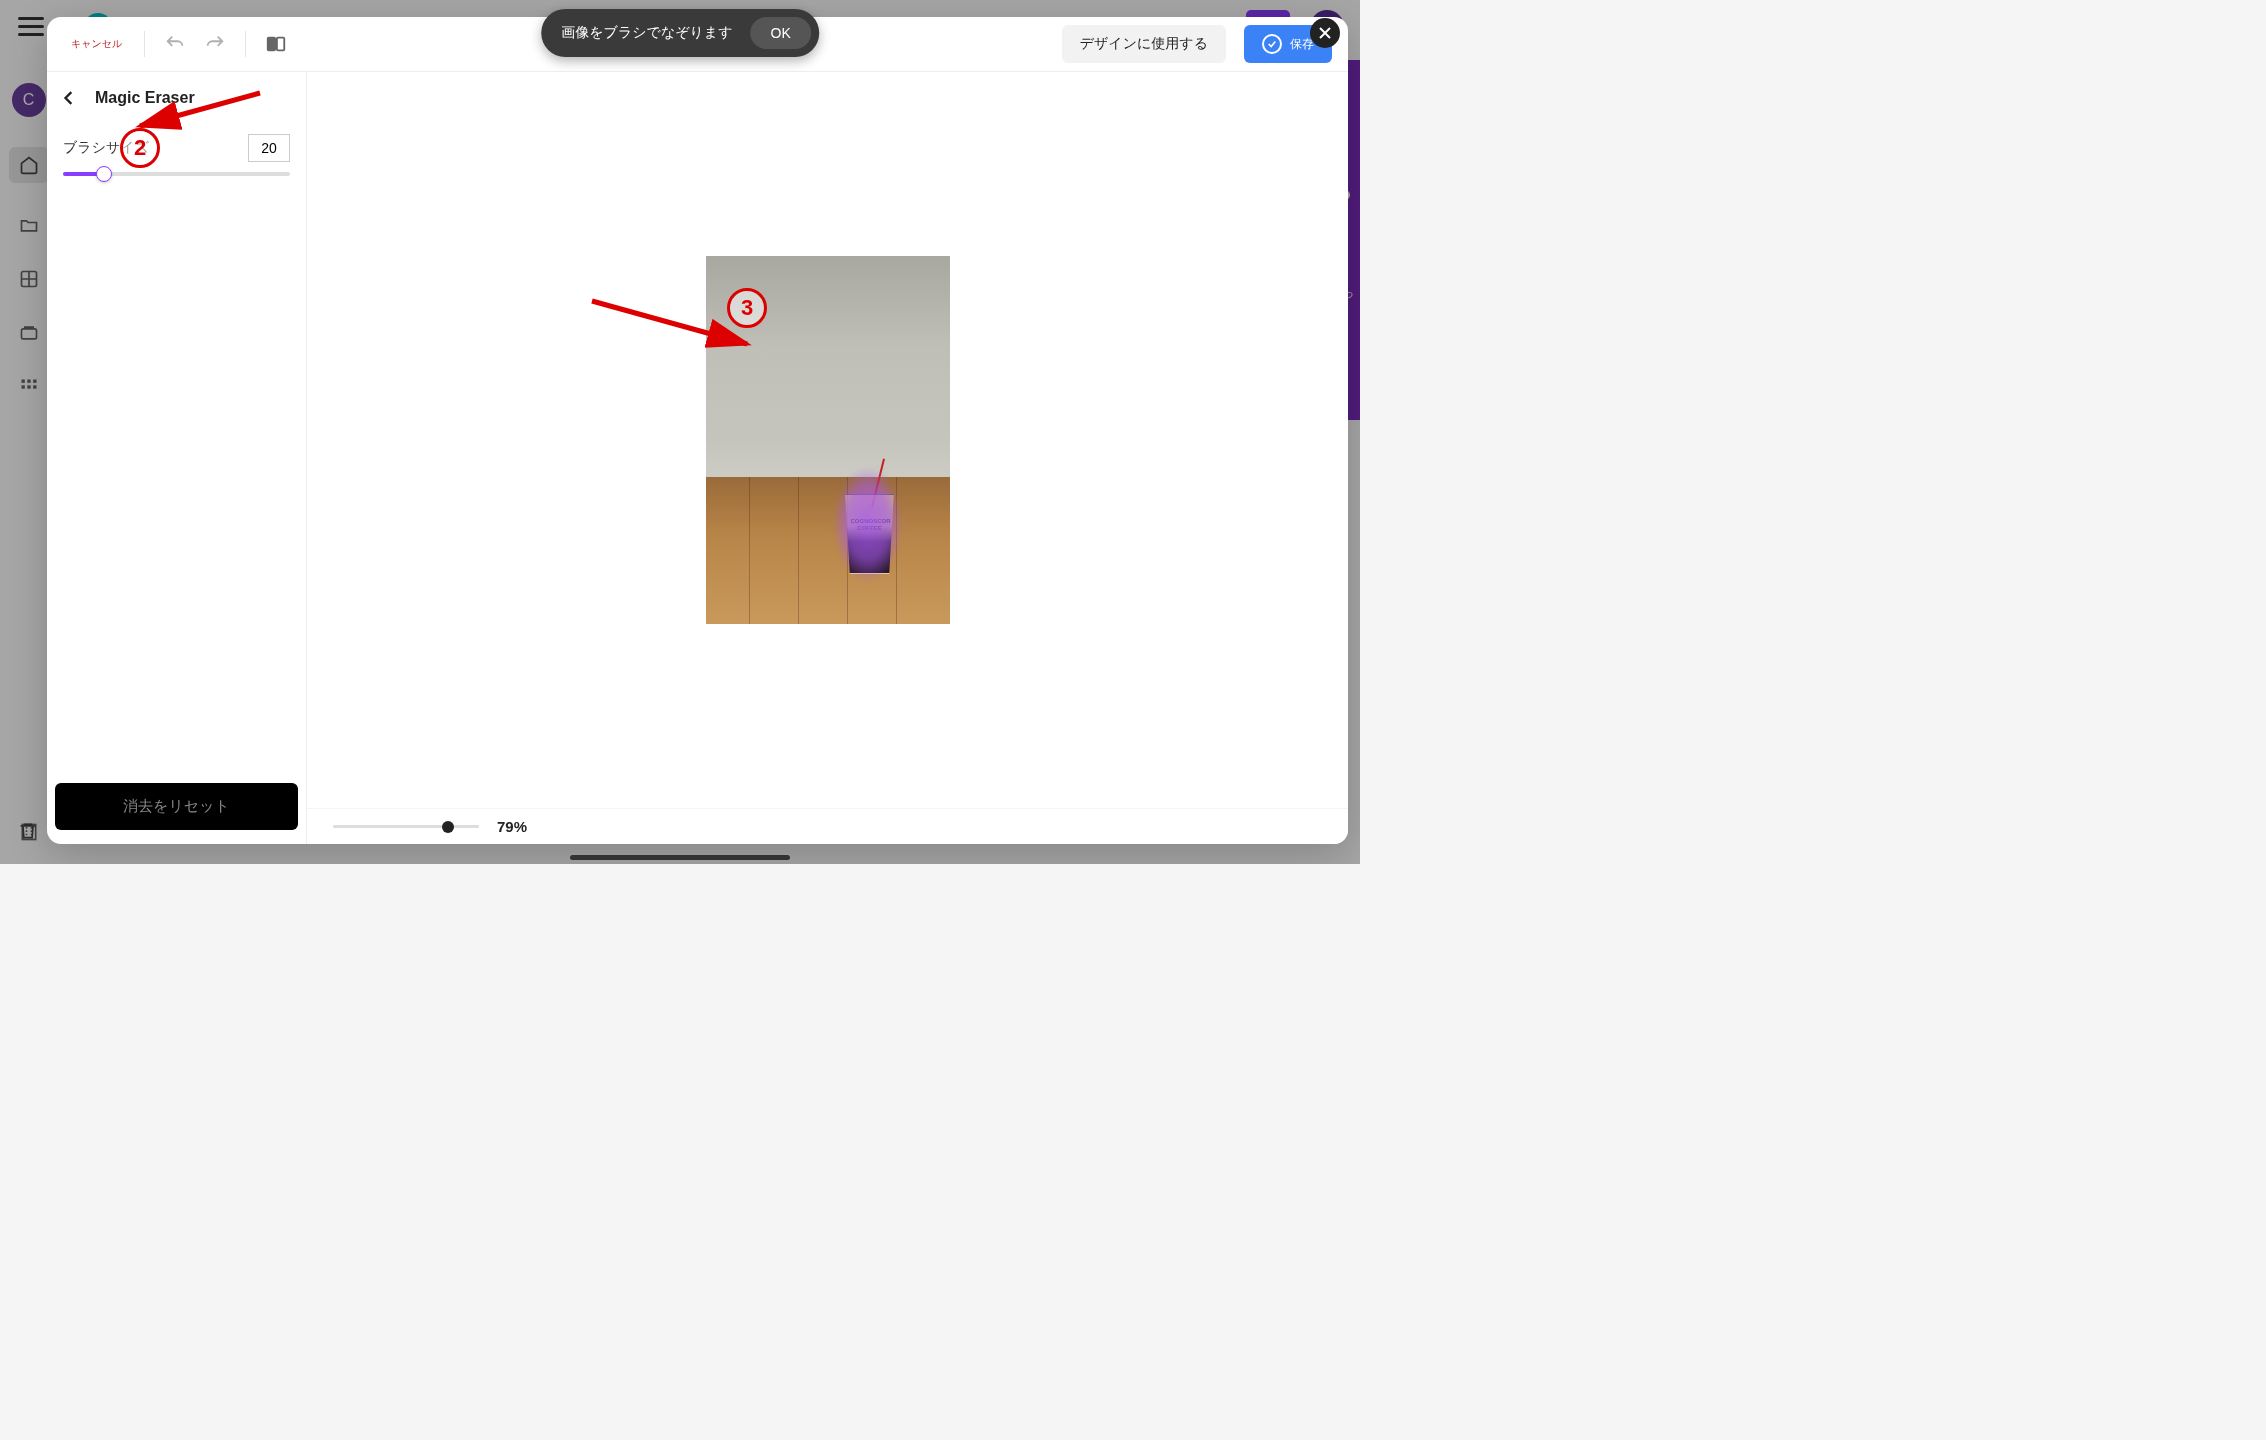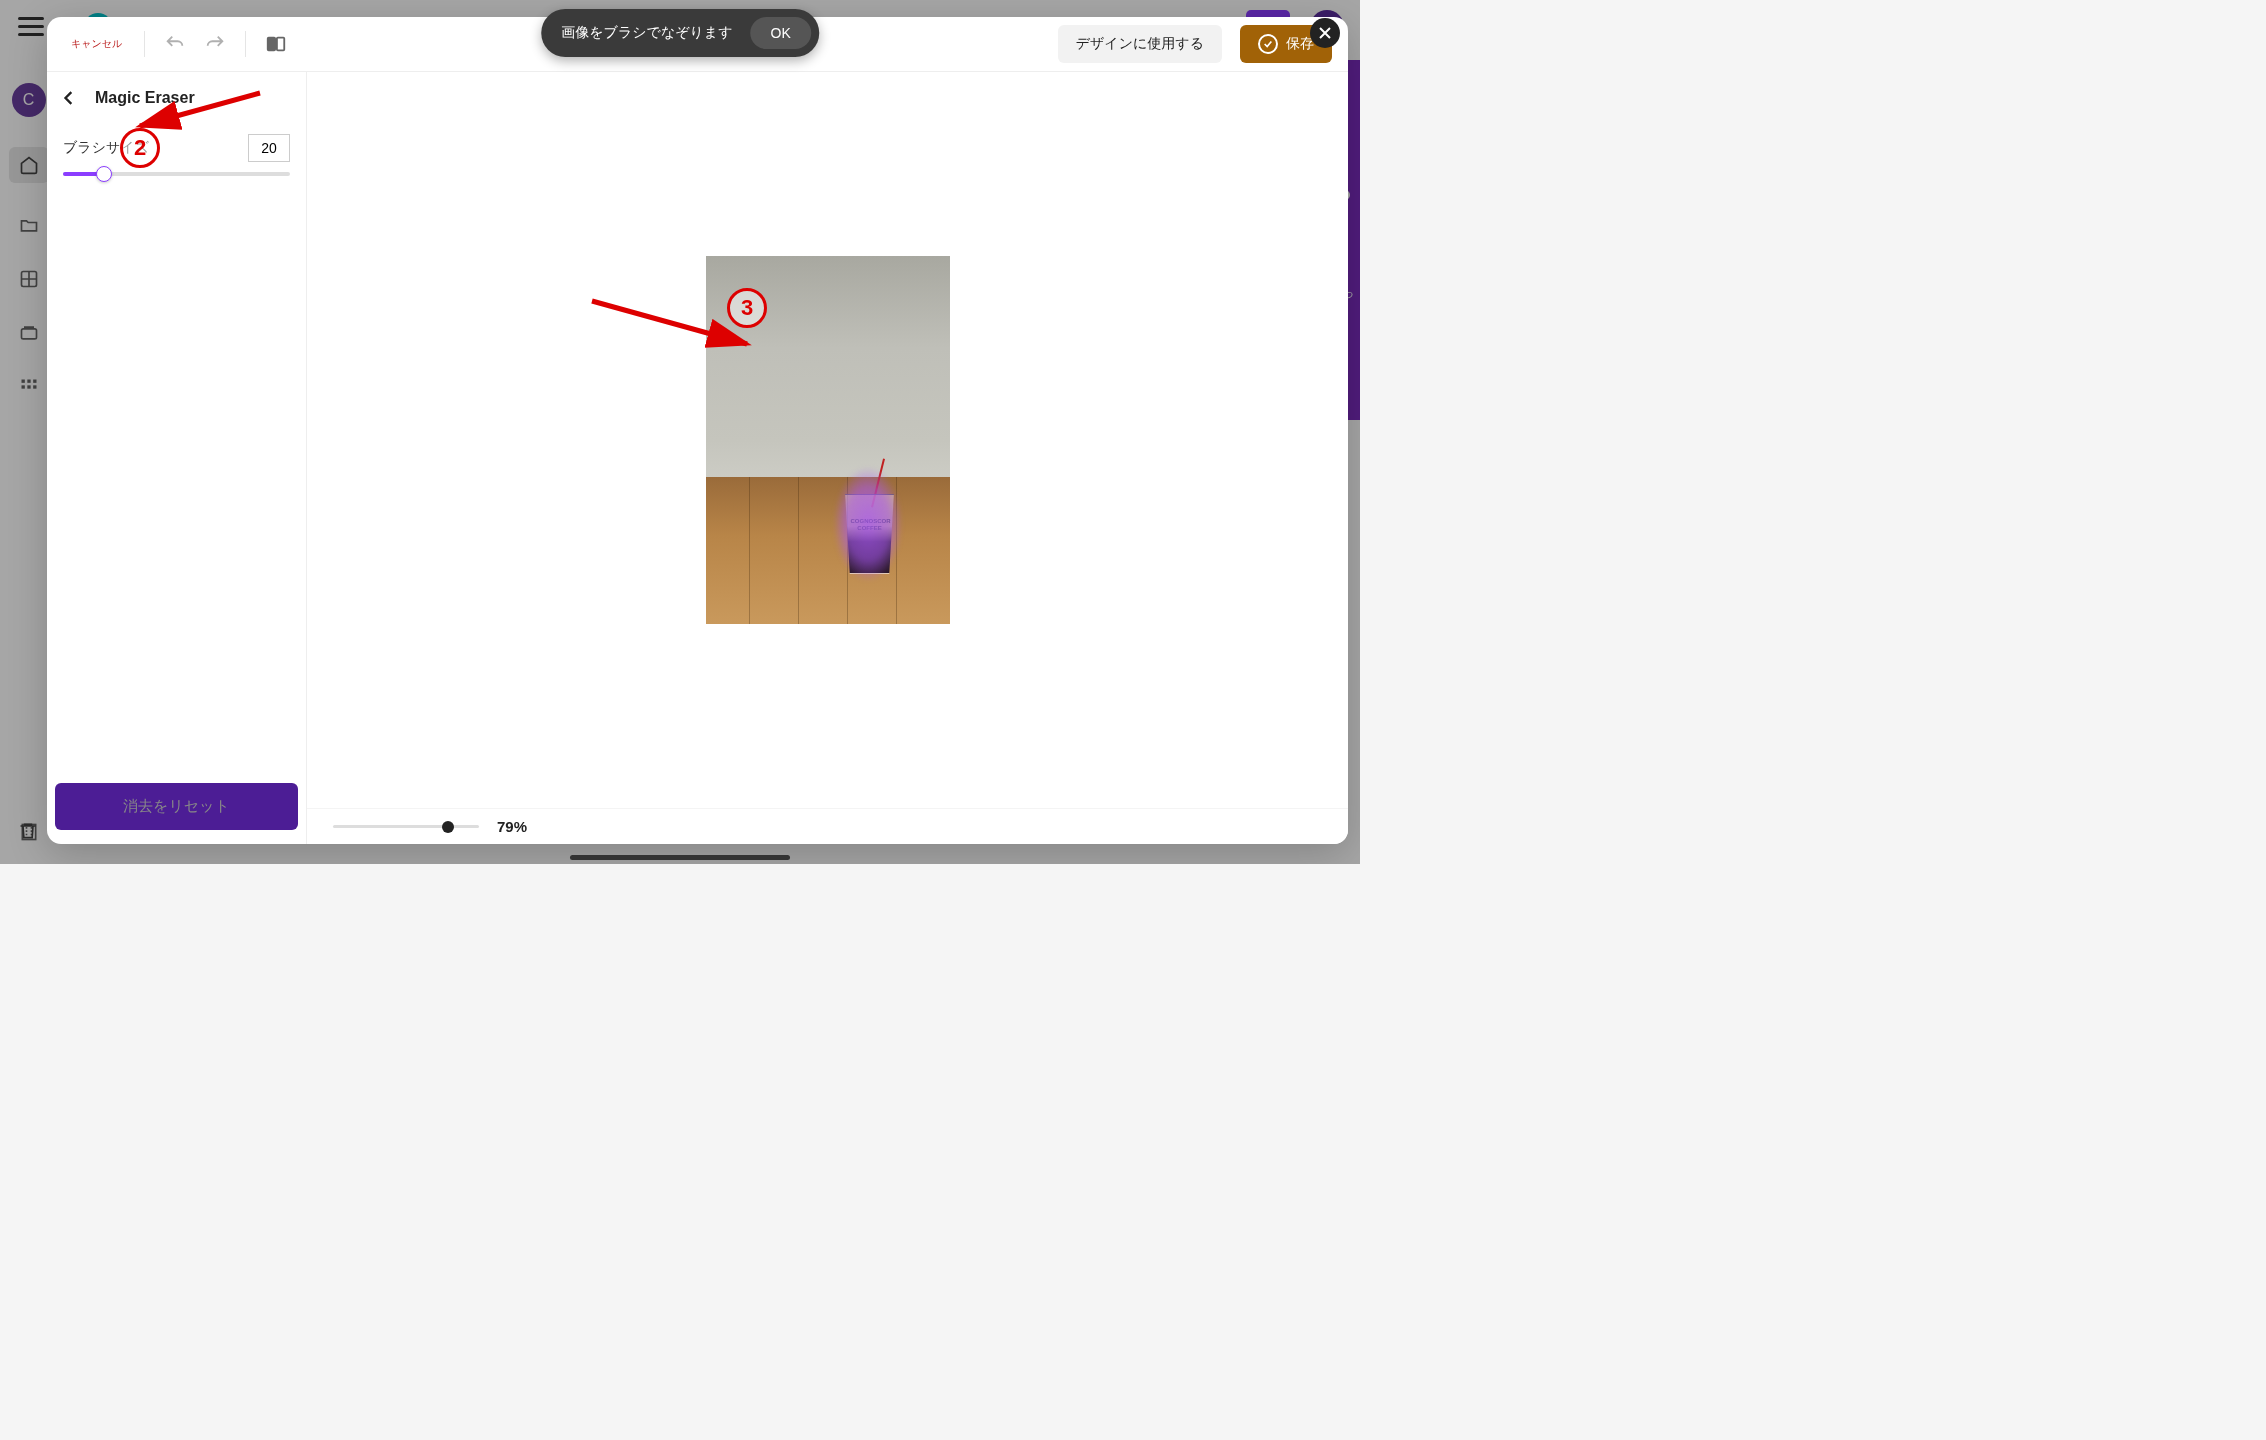--- a/index.html
+++ b/index.html
@@ -37,39 +37,39 @@
     .modal { position: absolute; left: 47px; top: 17px; right: 12px; bottom: 20px; background: #fff; border-radius: 14px; overflow: hidden; display: flex; flex-direction: column; box-shadow: 0 10px 40px rgba(0,0,0,0.2); }
     
     .modal-header { height: 55px; display: flex; align-items: center; padding: 0 16px; border-bottom: 1px solid #eee; gap: 8px; }
     .cancel-btn { font-size: 10px; color: #b91c1c; padding: 6px 8px; font-weight: 500; }
     .hdr-divider { width: 1px; height: 26px; background: #e5e5e5; margin: 0 6px; }
     .hdr-icon-btn { width: 32px; height: 32px; display: flex; align-items: center; justify-content: center; color: #b0b0b0; }
     .hdr-icon-btn.flip { color: #555; }
     .hdr-title { flex: 1; text-align: center; color: #555; font-size: 14px; letter-spacing: 0.5px; display: flex; align-items: center; justify-content: center; gap: 10px; }
     .info-icon { width: 20px; height: 20px; border: 1.5px solid #555; border-radius: 50%; display: inline-flex; align-items: center; justify-content: center; font-size: 12px; font-style: italic; font-weight: bold; }
     .use-btn { background: #f2f2f2; color: #222; padding: 10px 18px; border-radius: 6px; font-size: 14px; font-weight: 500; margin-right: 10px; }
-    .save-btn { background: #a16207; color: white; padding: 9px 18px; border-radius: 6px; font-size: 14px; font-weight: 500; display: flex; align-items: center; gap: 8px; }
+    .save-btn { background: #3b82f6; color: white; padding: 9px 18px; border-radius: 6px; font-size: 12px; font-weight: 500; display: flex; align-items: center; gap: 8px; }
     .check-circle { width: 20px; height: 20px; border: 2px solid white; border-radius: 50%; display: flex; align-items: center; justify-content: center; }
     
     .modal-body { flex: 1; display: flex; overflow: hidden; }
     
     .left-panel { width: 260px; border-right: 1px solid #eee; display: flex; flex-direction: column; }
     .panel-header { display: flex; align-items: center; gap: 14px; padding: 14px 10px; }
     .back-chevron { width: 24px; height: 24px; display: flex; align-items: center; justify-content: center; }
     .panel-title { font-size: 16px; font-weight: 600; color: #222; }
     
     .brush-section { padding: 10px 16px; }
     .brush-row { display: flex; align-items: center; justify-content: space-between; margin-bottom: 10px; }
     .brush-label { font-size: 14px; color: #333; }
     .brush-input { width: 42px; height: 28px; border: 1px solid #ccc; border-radius: 0; text-align: center; font-size: 14px; }
     .slider-track { position: relative; height: 4px; background: #ddd; border-radius: 2px; }
     .slider-fill { position: absolute; left: 0; top: 0; bottom: 0; width: 18%; background: #8b3dff; border-radius: 2px; }
     .slider-thumb { position: absolute; left: 18%; top: 50%; transform: translate(-50%, -50%); width: 16px; height: 16px; background: #fff; border: 1px solid #8b3dff; border-radius: 50%; box-shadow: 0 1px 3px rgba(0,0,0,0.2); }
     
-    .reset-btn { margin: auto 8px 14px 8px; background: #4c1d95; color: #888; padding: 14px; border-radius: 6px; text-align: center; font-size: 15px; }
+    .reset-btn { margin: auto 8px 14px 8px; background: #000000; color: #888; padding: 14px; border-radius: 6px; text-align: center; font-size: 15px; }
     
     .canvas-area { flex: 1; position: relative; background: #fff; display: flex; flex-direction: column; }
     .canvas-viewport { flex: 1; display: flex; align-items: center; justify-content: center; position: relative; }
     
     .photo { width: 244px; height: 368px; position: relative; overflow: hidden; }
     .wall { position: absolute; inset: 0; background: linear-gradient(180deg, #a8a8a0 0%, #bfbfb8 25%, #c5c5bd 50%, #cfcfc8 65%); }
     .table-surface { position: absolute; left: 0; right: 0; bottom: 0; height: 40%; background: linear-gradient(180deg, #9a6b3a 0%, #b88548 40%, #c9995c 100%); }
     .plank-line { position: absolute; bottom: 0; width: 1px; background: rgba(60,35,10,0.3); }
     .cup-container { position: absolute; left: 135px; bottom: 50px; width: 58px; height: 90px; }
     .straw { position: absolute; left: 36px; top: -26px; width: 2px; height: 50px; background: #c02020; transform: rotate(14deg); }

